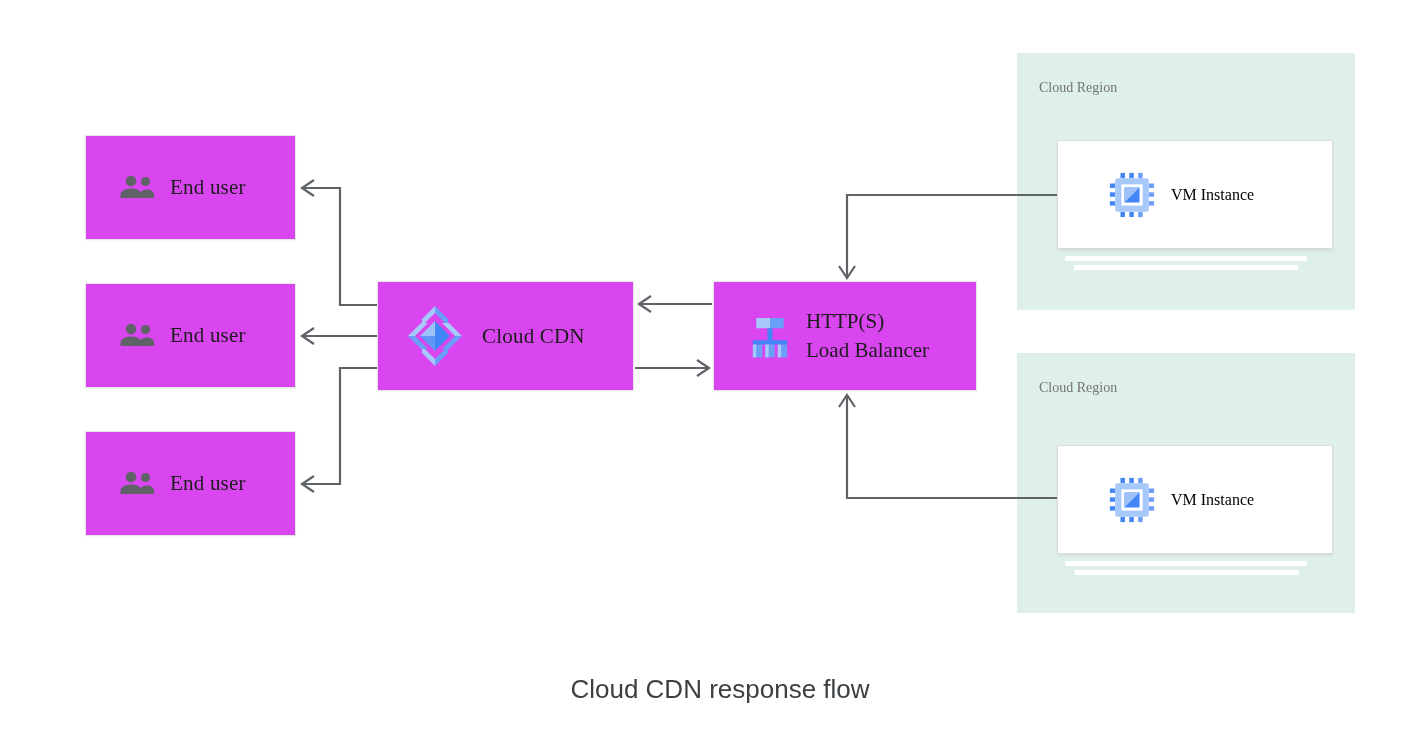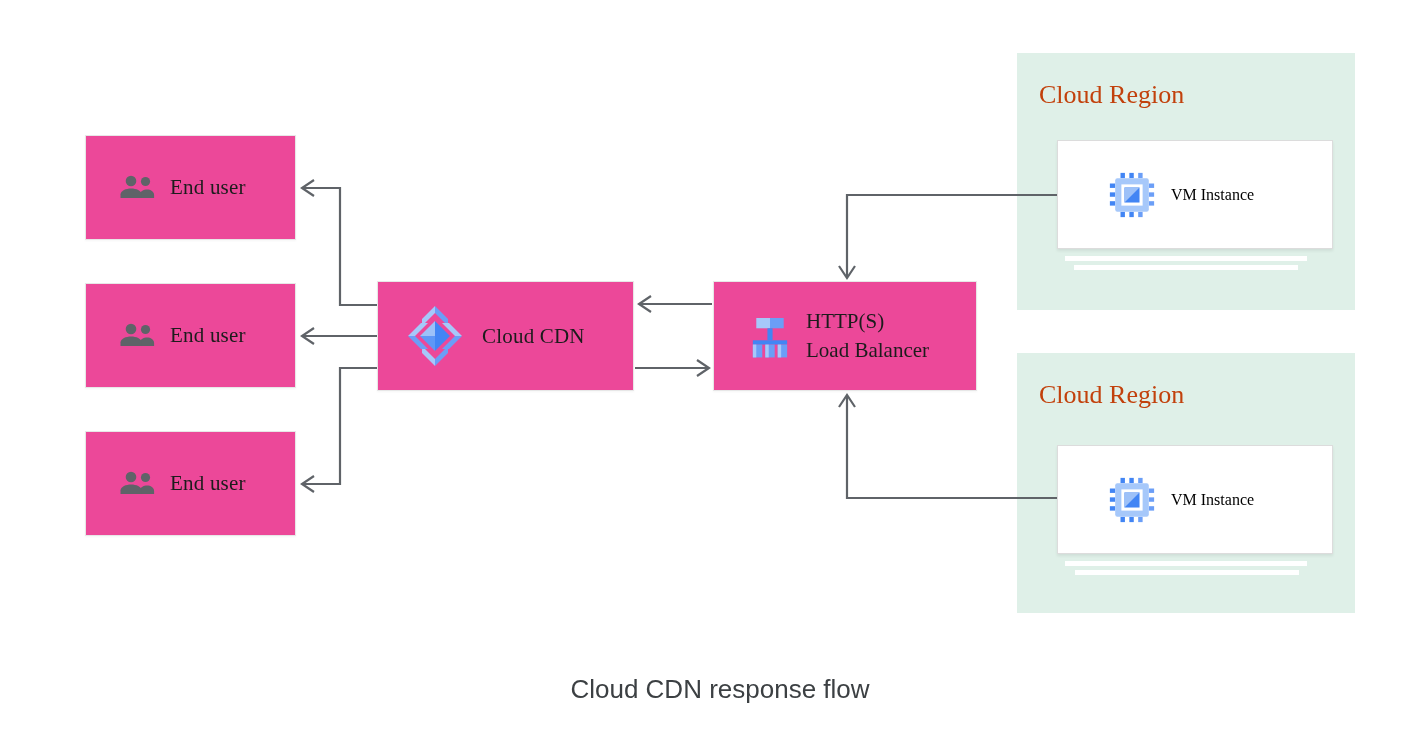--- a/index.html
+++ b/index.html
@@ -12,21 +12,21 @@
     overflow: hidden;
   }
   .arrows {
     position: absolute;
     left: 0; top: 0;
     width: 1414px; height: 748px;
     z-index: 2;
   }
   .box {
     position: absolute;
-    background: #ec4899;
+    background: #d946ef;
     border: 1.5px solid #e7e7e7;
     box-shadow: 0 1px 2px rgba(0,0,0,0.04);
     display: flex;
     align-items: center;
     box-sizing: border-box;
     z-index: 3;
   }
   .box .label {
     font-size: 21px;
     color: #1c1c1c;
@@ -43,22 +43,22 @@
     position: absolute;
     left: 1017px;
     width: 338px;
     background: #dff0e8;
     z-index: 1;
   }
   .region-label {
     position: absolute;
     left: 22px;
     top: 27px;
-    font-size: 26px;
-    color: #c2410c;
+    font-size: 14px;
+    color: #737373;
   }
   .vm-card {
     position: absolute;
     left: 40px;
     width: 276px;
     height: 109px;
     background: #ffffff;
     border: 1.5px solid #dcdcdc;
     box-shadow: 0 2px 3px rgba(0,0,0,0.07);
     display: flex;

